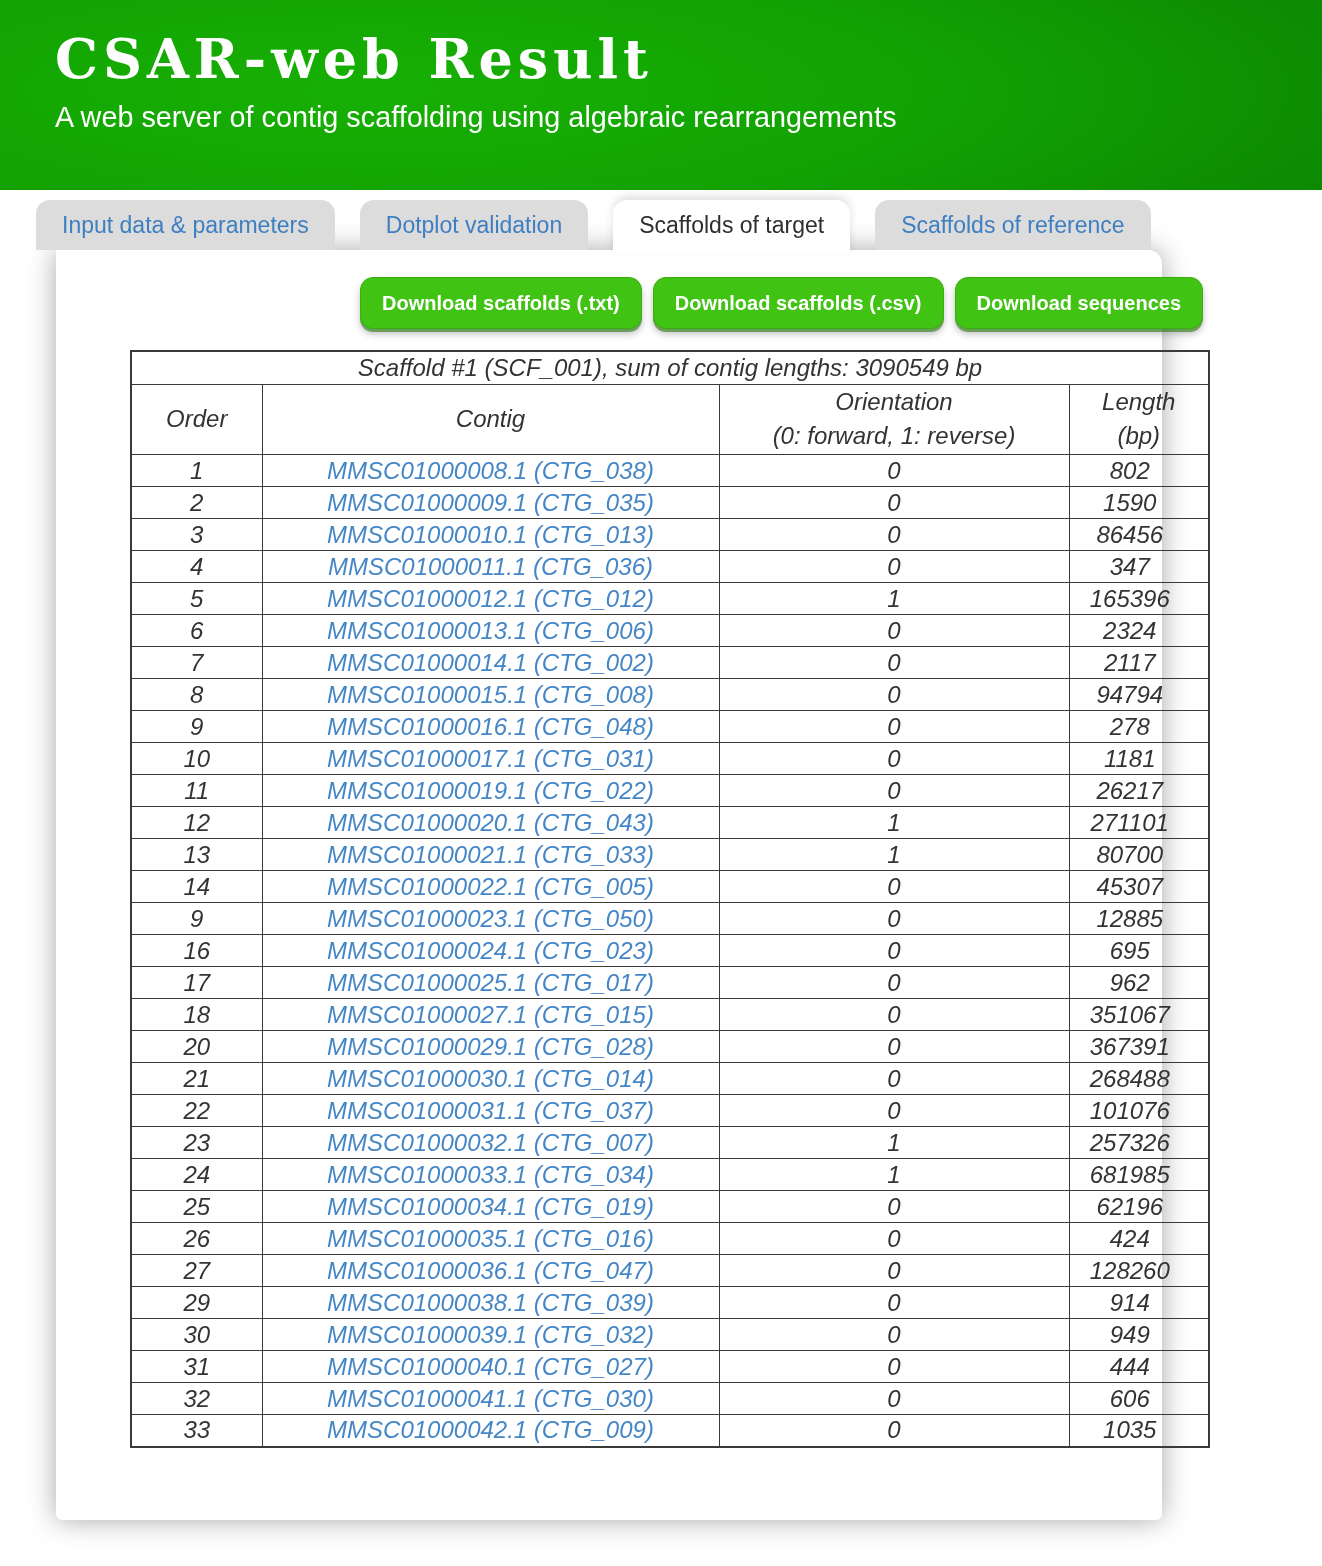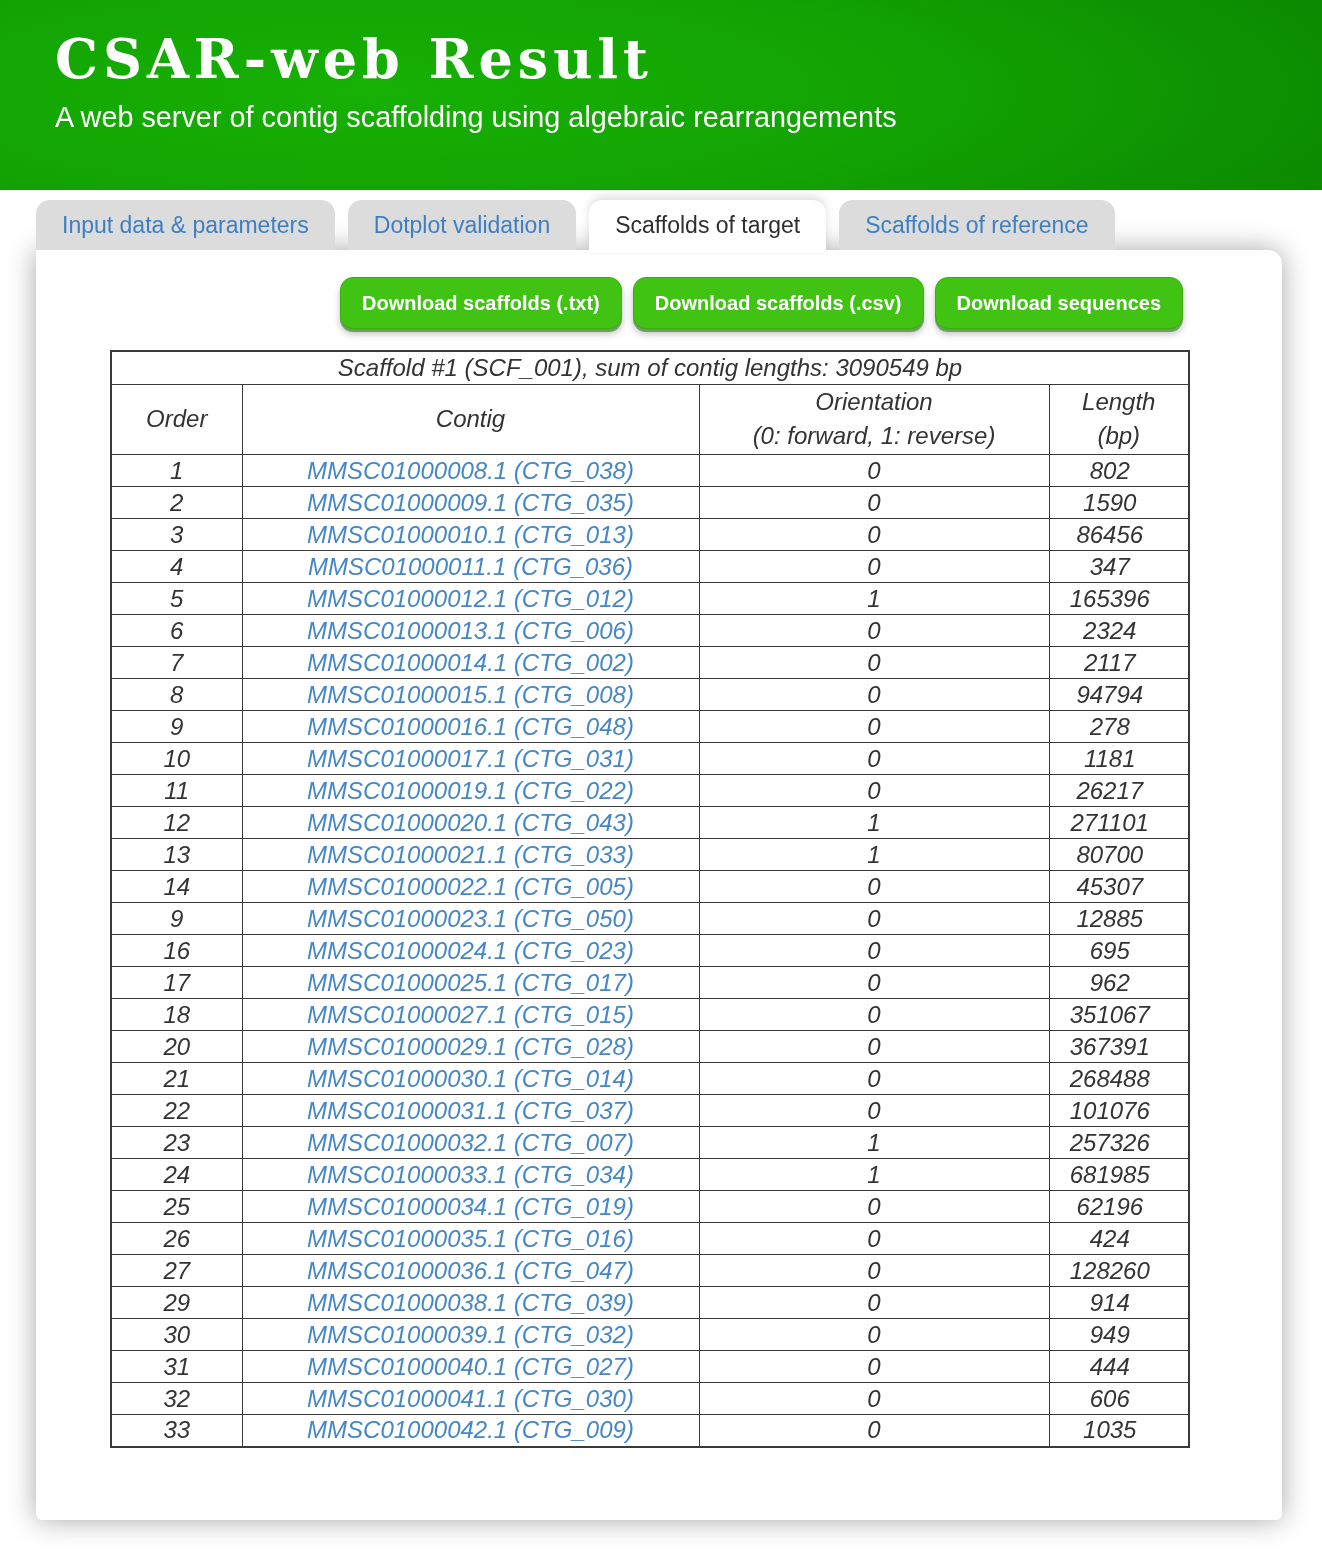--- a/index.html
+++ b/index.html
@@ -36,21 +36,21 @@
     margin-top: 14px;
     letter-spacing: 0px;
     transform: scaleX(0.96);
     transform-origin: left center;
     white-space: nowrap;
   }
 
   
   .tab-bar {
     display: flex;
-    gap: 13px;
+    gap: 25px;
     margin: 10px 0 0 36px;
     height: 50px;
     position: relative;
     z-index: 3;
   }
   .tab {
     background: #dcdcdc;
     color: #3e7fc1;
     font-size: 23px;
     line-height: 50px;
@@ -66,23 +66,23 @@
     box-shadow: 0 -4px 8px rgba(0,0,0,0.12);
     position: relative;
     margin-bottom: -3px;
     padding-bottom: 3px;
   }
 
   
   .panel {
     position: relative;
     z-index: 2;
-    width: 1246px;
+    width: 1106px;
     height: 1270px;
-    margin-left: 36px;
+    margin-left: 56px;
     background: #ffffff;
     border-radius: 0 14px 6px 6px;
     box-shadow: 0 0 28px rgba(0,0,0,0.35);
     padding-top: 27px;
   }
 
   
   .toolbar {
     display: flex;
     gap: 11px;

